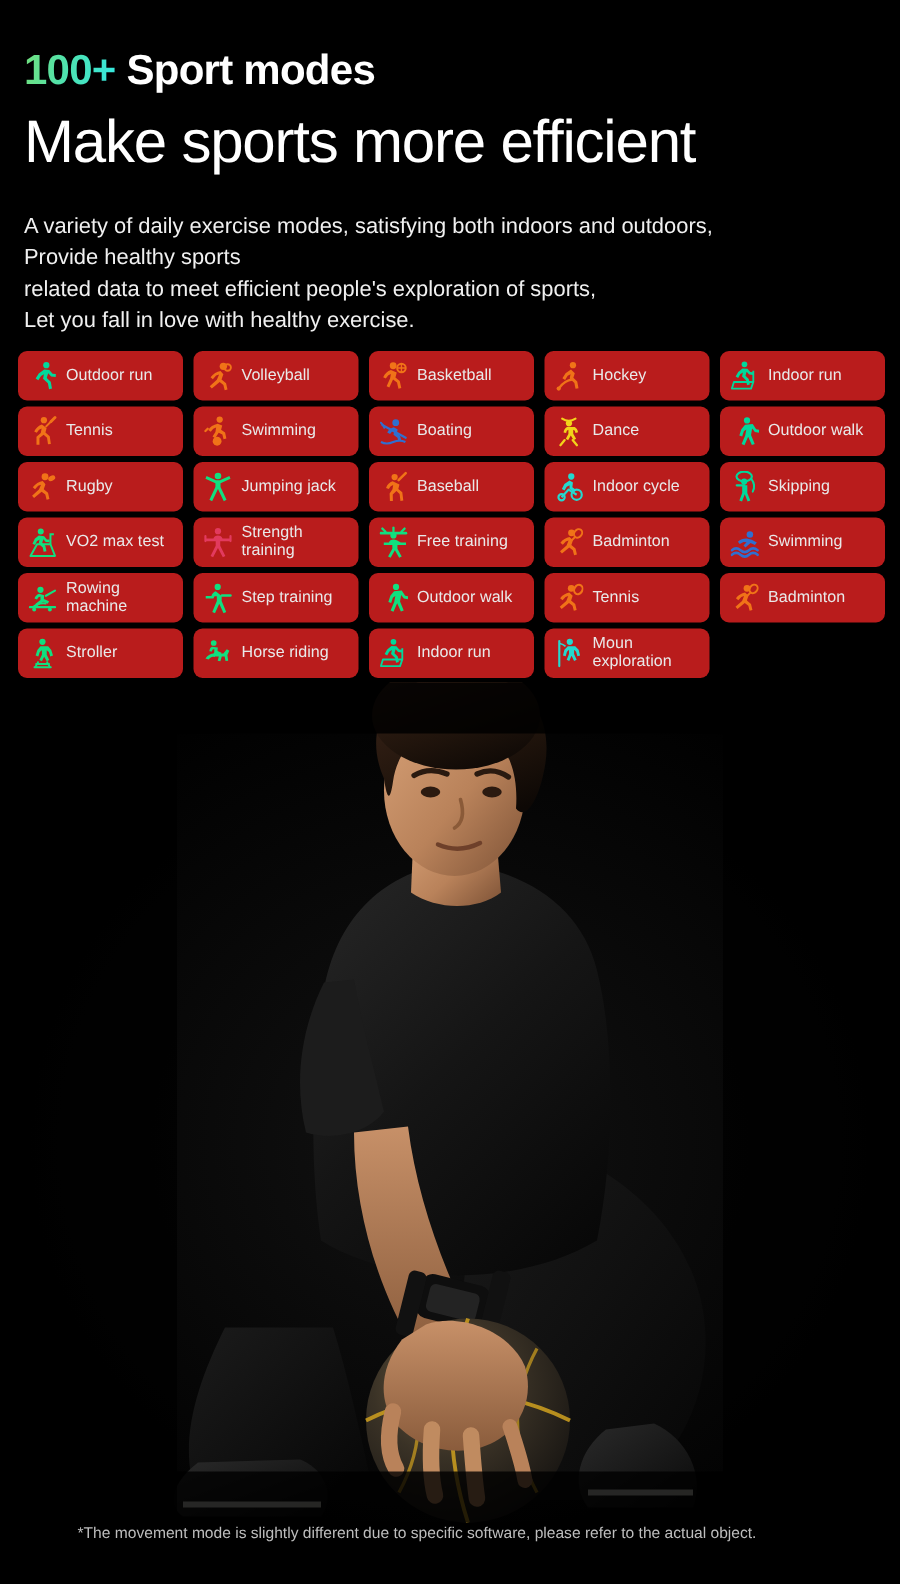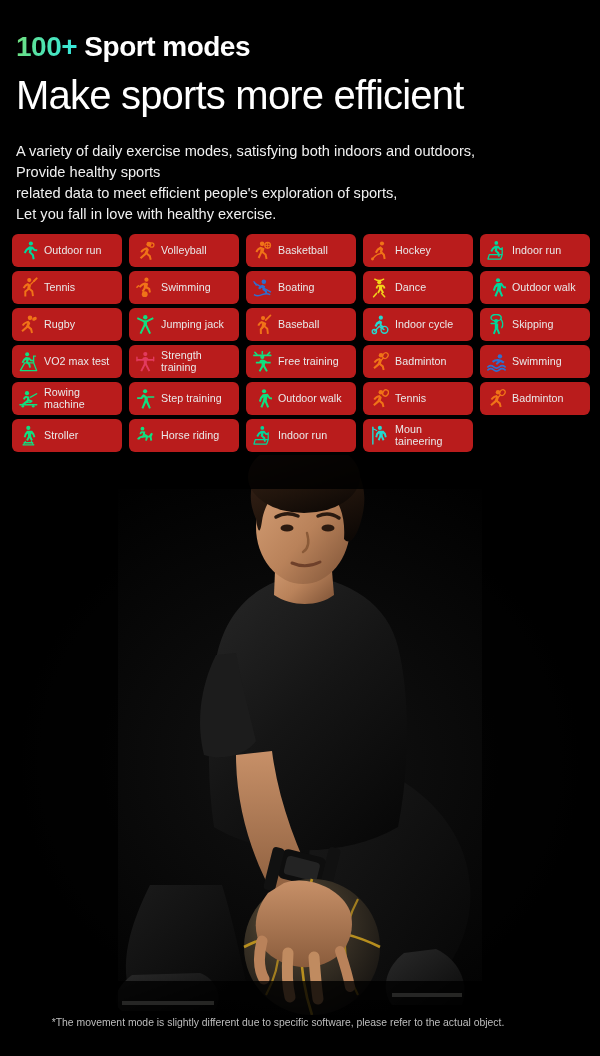--- a/index.html
+++ b/index.html
@@ -400,21 +400,21 @@
       </div>
       <div class="cell">
         <span class="ico">
           <svg viewBox="0 0 20 22" xmlns="http://www.w3.org/2000/svg" style="color:#23d9cf" fill="currentColor">
             <circle cx="10.4" cy="3" r="2.2"></circle>
             <path d="M9 6 L6.6 8.6 5.6 12.6l1.9 0.5 0.9-3.2 1.4-1.3 0 3 -1.6 4 1.8 0.9 1.6-3.8 1.8 3.8 1.8-0.9 -1.8-4 0-3 1.4 1.3 0.9 3.2 1.9-0.5 -1-4 -2.4-2.6z"></path>
             <path d="M3 2.4 v17.6" stroke="currentColor" stroke-width="1.5" stroke-linecap="round"></path>
             <path d="M3 4 q3 0.8 4.4 2.2" fill="none" stroke="currentColor" stroke-width="1.2"></path>
           </svg>
         </span>
-        <span class="lbl">Moun taineering</span>
+        <span class="lbl">Moun exploration</span>
       </div>
     </div>
 
   <div class="dots" id="dots">
       <span></span>
       <span></span>
       <span></span>
       <span></span>
       <span></span>
       <span></span>

